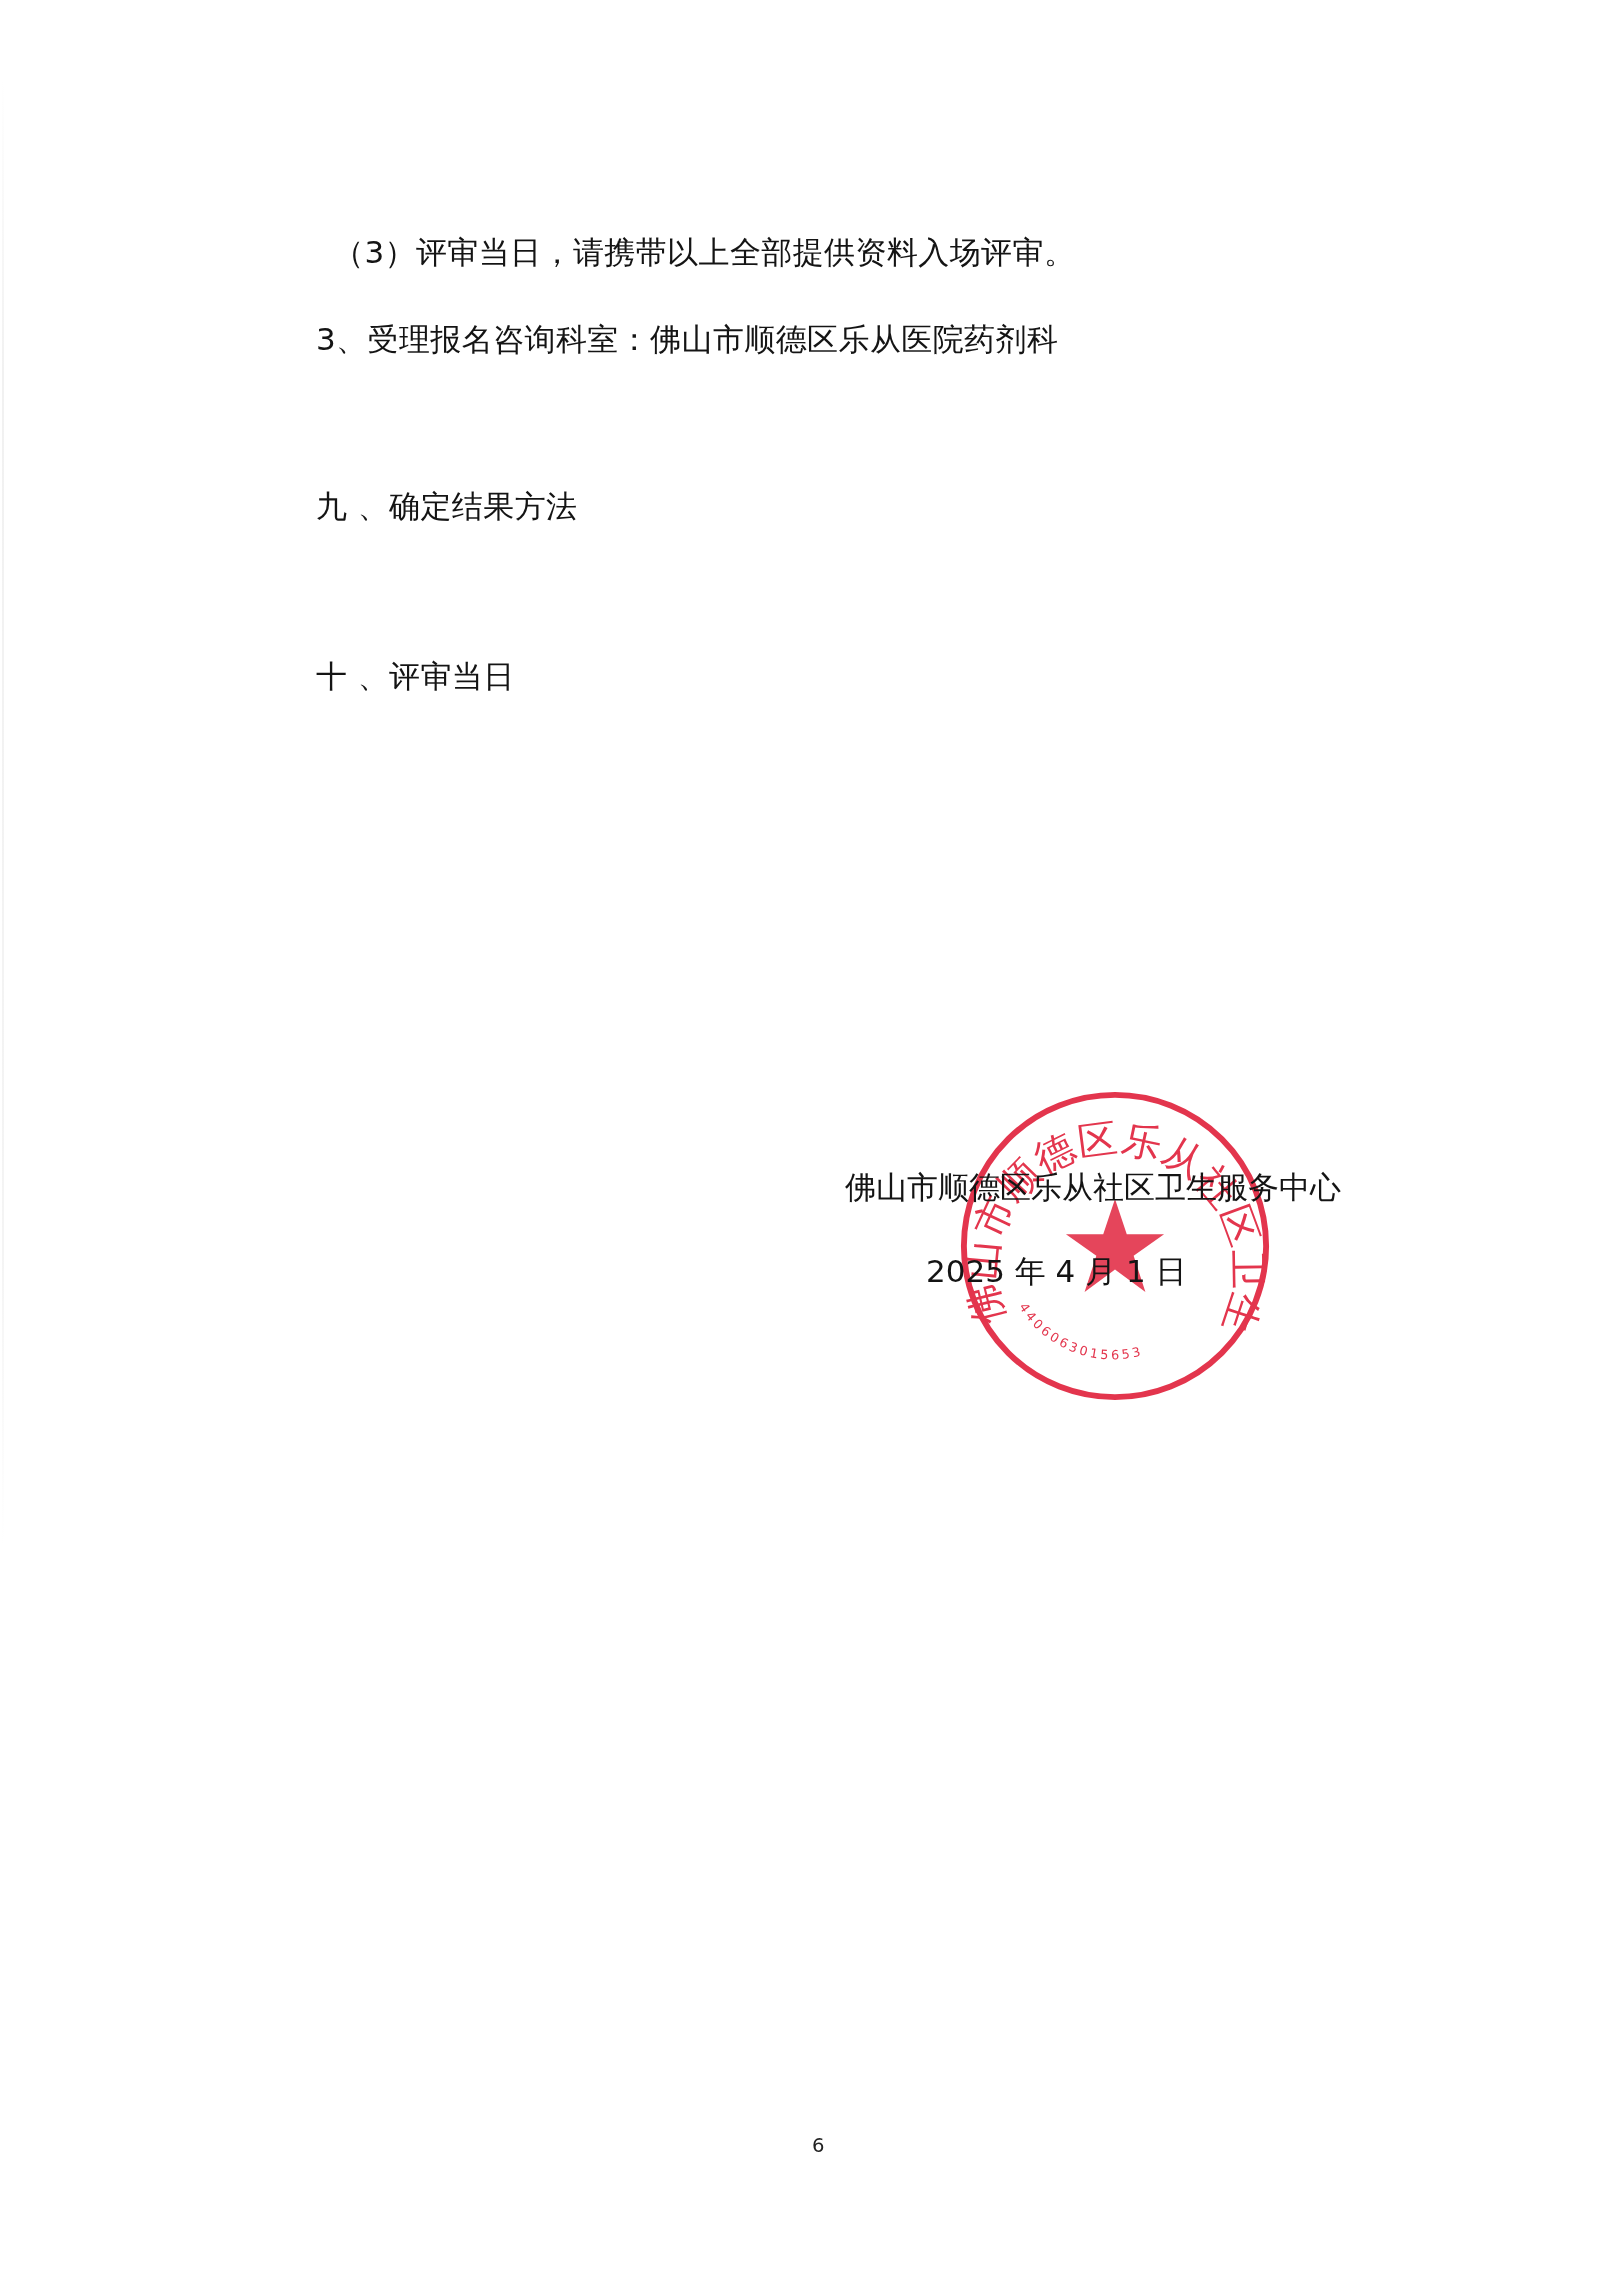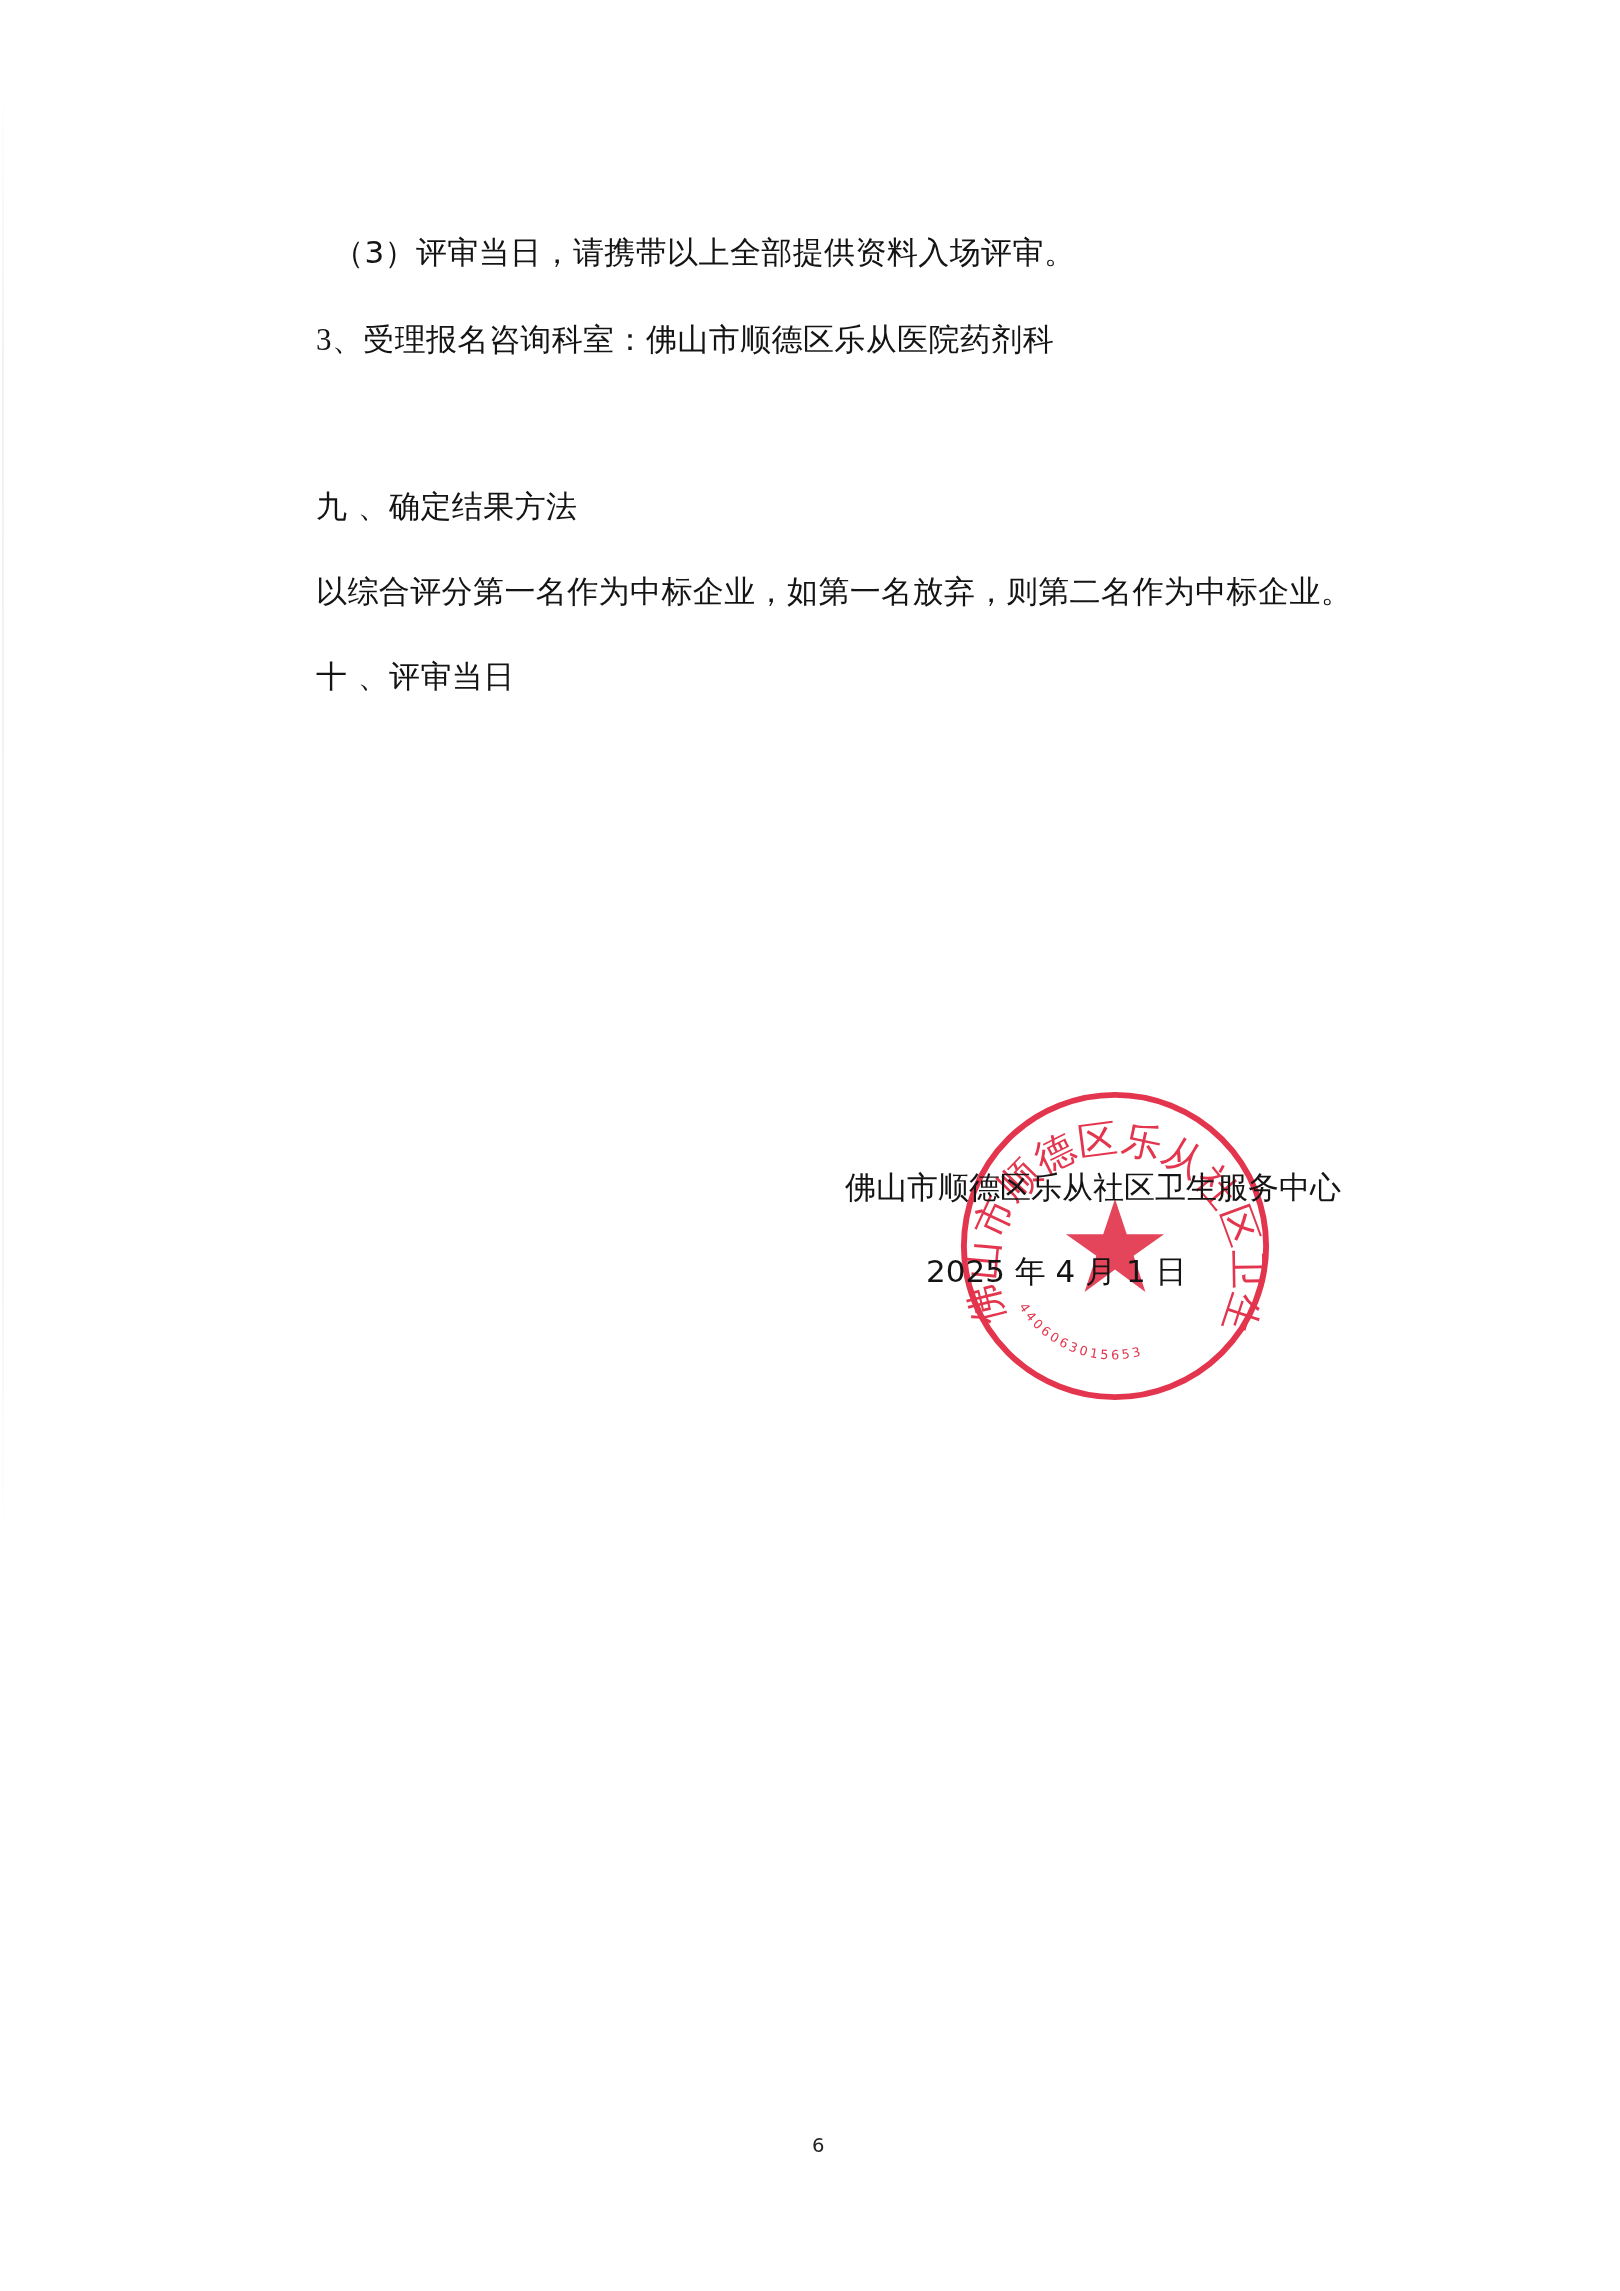--- a/index.html
+++ b/index.html
@@ -30,21 +30,21 @@
       background: linear-gradient(#ffffff, #f1f1f1 20%, #f4f4f4 80%, #ffffff);
     }
     .line {
       position: absolute;
       font-size: 31px;
       line-height: 39px;
       white-space: nowrap;
       letter-spacing: 0.4px;
     }
     .l1 { left: 333px; top: 233px; }
-    .l2 { left: 316px; top: 320px; font-family: Liberation Serif, serif; }
+    .l2 { left: 316px; top: 320px; }
     .l3 { left: 316px; top: 404px; }
     .l4 { left: 316px; top: 487px; }
     .l5 { left: 316px; top: 572px; }
     .l6 { left: 316px; top: 657px; }
     .l7 { left: 316px; top: 742px; }
     .l8 { left: 255px; top: 825px; }
 
     .signature {
       position: absolute;
       font-size: 31px;
@@ -75,21 +75,20 @@
   </style>
 </head>
 <body>
 
 <div class="page">
   <div class="scan-edge"></div>
 
   <div class="line l1">（3）评审当日，请携带以上全部提供资料入场评审。</div>
   <div class="line l2">3、受理报名咨询科室：佛山市顺德区乐从医院药剂科</div>
   <div class="line l4">九 、确定结果方法</div>
-  <div class="line l5">以综合评分第一名作为中标企业，如第一名放弃，则第二名作为中标企业。</div>
   <div class="line l6">十 、评审当日</div>
 
   <svg class="stamp" viewBox="0 0 320 320" xmlns="http://www.w3.org/2000/svg">
     <defs>
       <path id="arcTop" d="M 48 235 A 122 122 0 1 1 272 235" fill="none"></path>
       <path id="arcBottom" d="M 62 222 A 112 112 0 0 0 185 272" fill="none"></path>
     </defs>
     <circle cx="160" cy="160" r="154" fill="none" stroke="#e0203a" stroke-width="6"></circle>
     <text font-family="DejaVu Sans, sans-serif" font-size="40" fill="#e0203a" letter-spacing="1">
       <textPath href="#arcTop" startOffset="0">佛山市顺德区乐从社区卫生服务中心</textPath>

